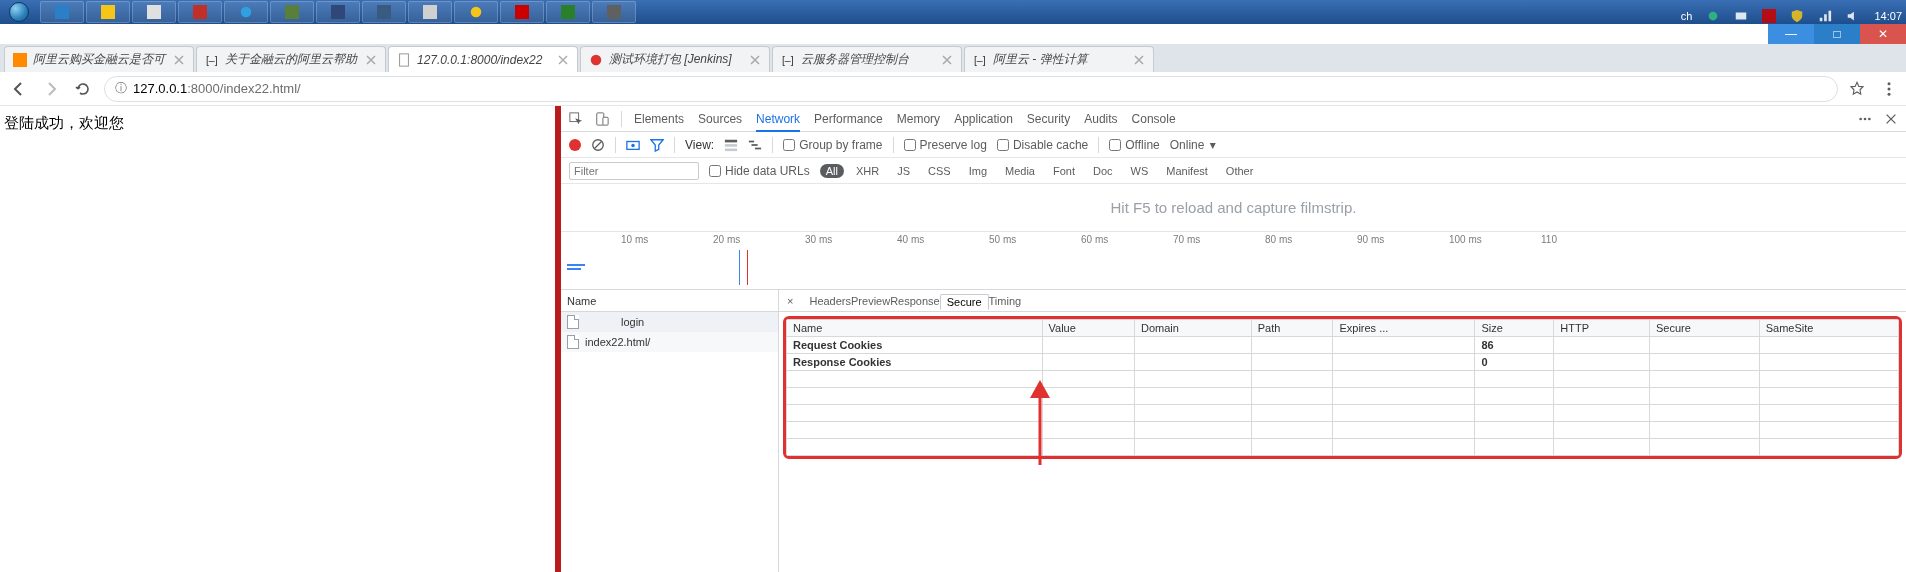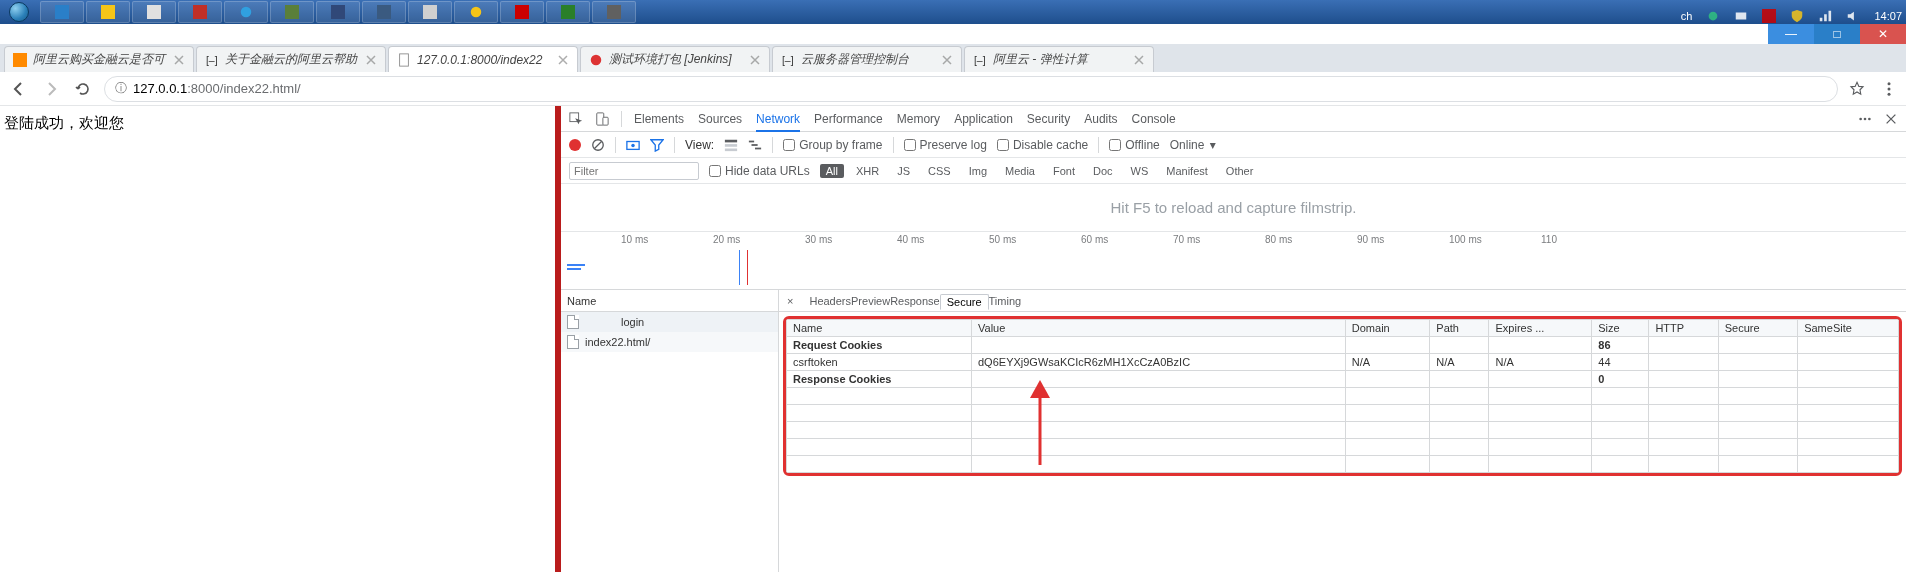--- a/index.html
+++ b/index.html
@@ -61,21 +61,21 @@
 .tb-icon { width:14px; height:14px; }
 .tb-sep { width:1px; height:16px; background:#d6d8da; }
 .tb-label { color:#333; }
 .tb-check { display:flex; align-items:center; gap:4px; }
 .tb-check input { width:12px; height:12px; }
 .dd-caret { margin-left:2px; }
 
 
 .nt-filter { height: 26px; border-bottom: 1px solid #e4e6e8; display:flex; align-items:center; padding: 0 8px; gap:10px; color:#5a5c5f; }
 .filter-input { width: 130px; height: 18px; border:1px solid #c7cbd1; border-radius: 2px; font-size:11px; padding:0 4px; }
-.pill { padding: 1px 6px; border-radius: 2px; font-size:11px; }
+.pill { padding: 1px 6px; border-radius: 7px; font-size:11px; }
 .pill.active { background:#5a5c5f; color:#fff; }
 
 
 .filmstrip-hint { height: 48px; display:flex; align-items:center; justify-content:center; color:#9aa0a6; font-size:15px; border-bottom: 1px solid #e4e6e8; }
 
 
 .timeline { height: 58px; border-bottom: 1px solid #d6d8da; position:relative; padding-top: 4px; }
 .tl-tick { position:absolute; top:2px; font-size:10px; color:#7a7c7f; }
 .tl-mark-blue { position:absolute; top:28px; height:2px; background:#3b82f6; }
 .tl-mark-red { position:absolute; top:18px; bottom:4px; width:0; border-left:1px solid #e03131; }
@@ -451,31 +451,20 @@
                     <td>Request Cookies</td>
                     <td></td>
                     <td></td>
                     <td></td>
                     <td></td>
                     <td class="num">86</td>
                     <td></td>
                     <td></td>
                     <td></td>
                   </tr>
-                  <tr>
-                    <td>csrftoken</td>
-                    <td>dQ6EYXj9GWsaKCIcR6zMH1XcCzA0BzIC</td>
-                    <td>N/A</td>
-                    <td>N/A</td>
-                    <td>N/A</td>
-                    <td class="num">44</td>
-                    <td></td>
-                    <td></td>
-                    <td></td>
-                  </tr>
                   <tr class="section">
                     <td>Response Cookies</td>
                     <td></td>
                     <td></td>
                     <td></td>
                     <td></td>
                     <td class="num">0</td>
                     <td></td>
                     <td></td>
                     <td></td>

